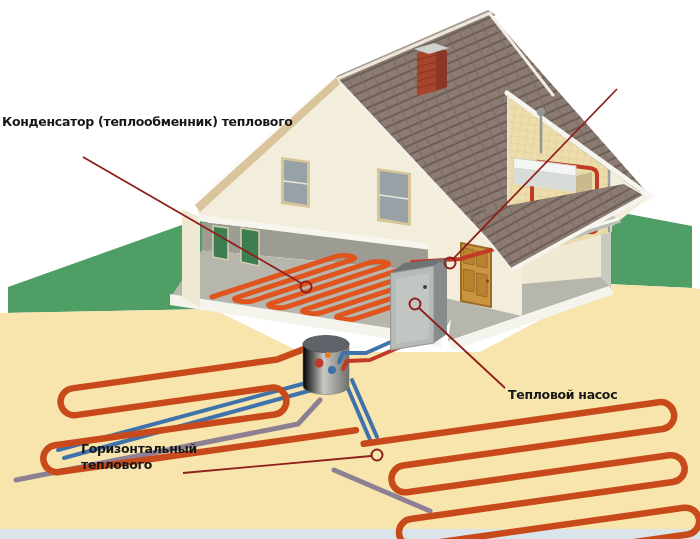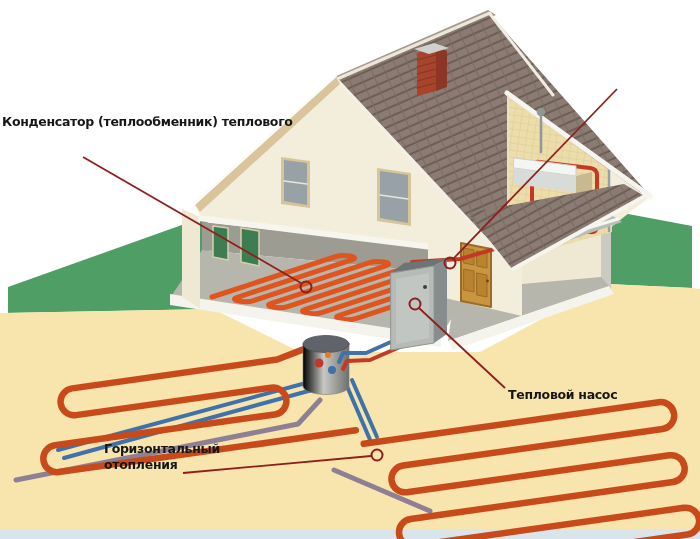--- a/index.html
+++ b/index.html
@@ -191,17 +191,17 @@
     <circle cx="377" cy="455" r="5.5" stroke-width="2"></circle>
   </g>
 </svg>
 
   <div class="diagram-label" style="left:2px;top:114px;">
     <span>Конденсатор (теплообменник) теплового</span>
   </div>
   <div class="diagram-label" style="left:508px;top:387px;text-align:center;">
     <span>Тепловой насос</span>
   </div>
-  <div class="diagram-label" style="left:104px;top:441px;">
+  <div class="diagram-label" style="left:81px;top:441px;">
     <span>Горизонтальный</span>
-    <span>отопления</span>
+    <span>теплового</span>
   </div>
 </div>
 
 </body></html>

